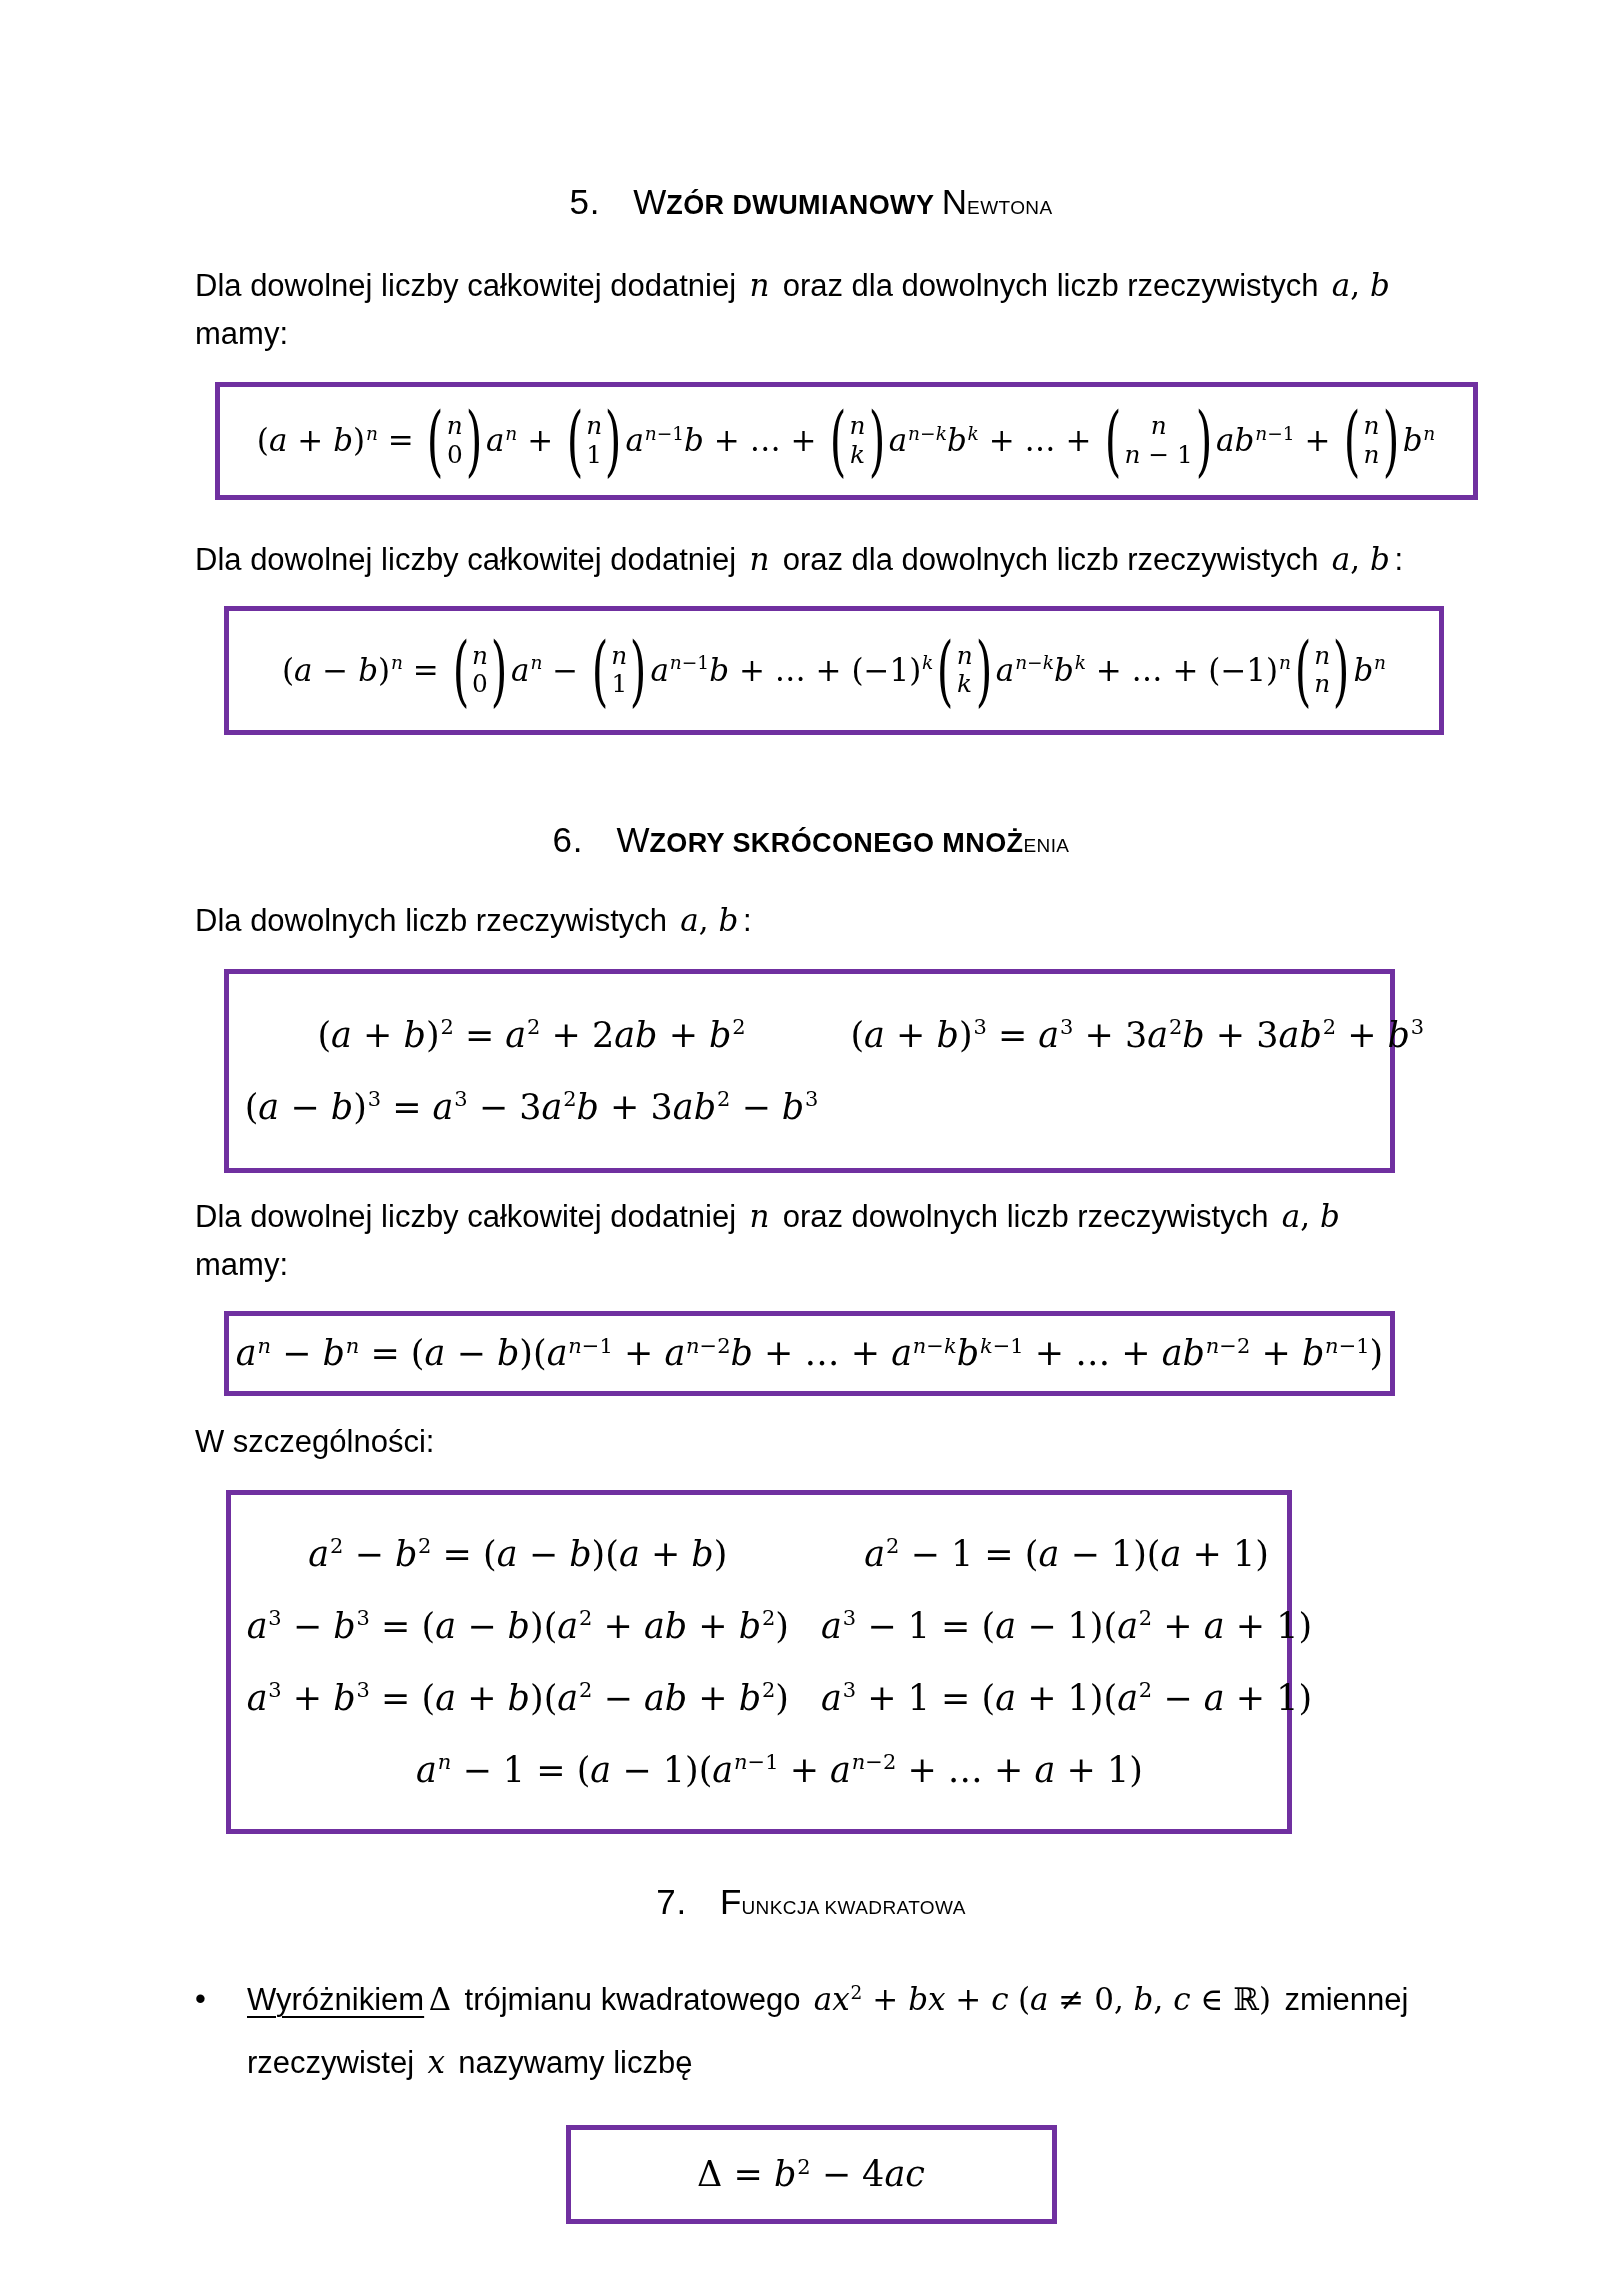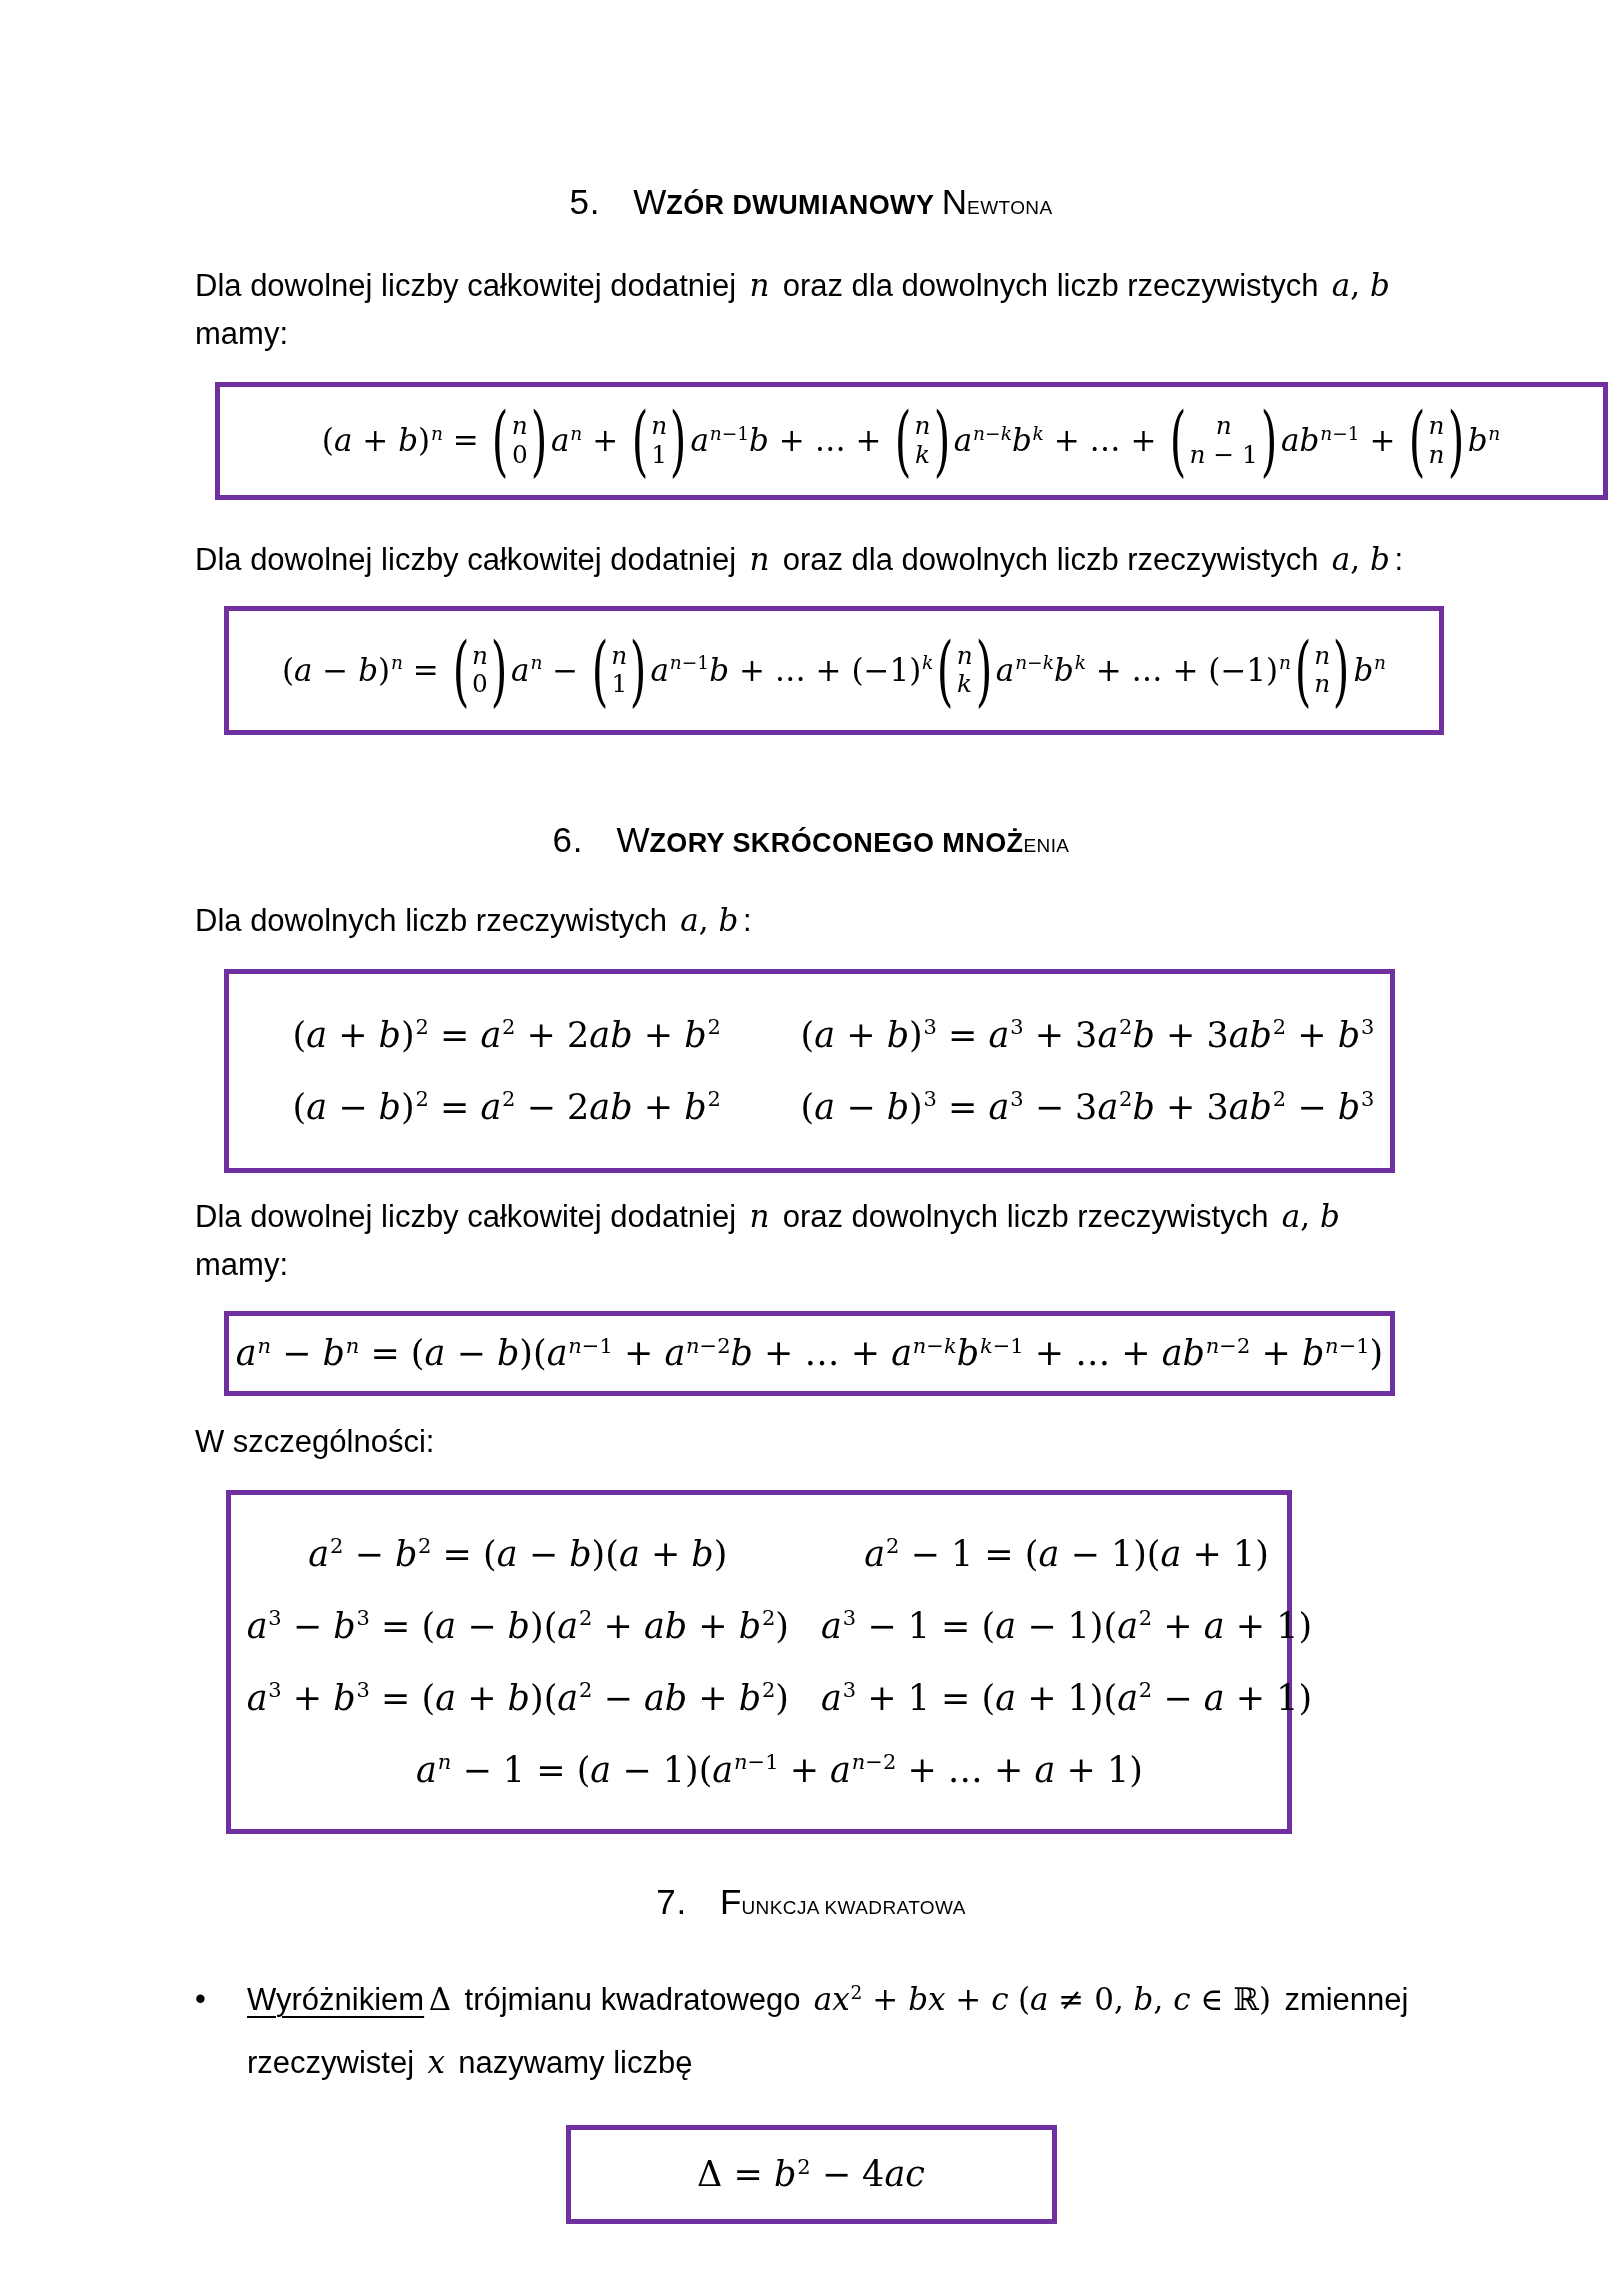--- a/index.html
+++ b/index.html
@@ -29,21 +29,21 @@
   .mi{font-style:italic;}
   sup{font-size:0.6em;vertical-align:super;line-height:0;margin-left:0.8px;}
   
   .fbox{
     border:5.5px solid #7030A0;
     box-sizing:border-box;
     background:#ffffff;
   }
   .fx{display:flex;align-items:center;justify-content:center;}
   .fbox .m{margin:0;}
-  .box-newton1{margin:23.6px 0 0 19.6px;width:1393px;min-height:118px;padding:9.4px 15.7px;}
+  .box-newton1{margin:23.6px 0 0 19.6px;width:1263px;min-height:118px;padding:9.4px 15.7px;}
   .box-newton2{margin:22px 0 0 29px;width:1220px;min-height:129px;padding:12.6px 15.7px;}
   .box-newton1 .m,.box-newton2 .m{font-size:31px;}
   .box-short{margin:23.6px 0 0 29px;width:1171px;padding:41px 15.7px;}
   .box-diffn{margin:22px 0 0 29px;width:1171px;min-height:85px;padding:12.6px 15.7px;}
   .box-fact{margin:23.6px 0 0 31px;width:1066px;padding:39px 15.7px;}
   .box-delta{margin:31px auto 0 auto;width:491px;min-height:99px;padding:11px 15.7px;}
   .box-short .m,.box-fact .m,.box-diffn .m,.box-delta .m{font-size:35px;}
   .grid2{display:grid;grid-template-columns:1fr 1fr;justify-items:center;align-items:center;row-gap:49px;column-gap:7.9px;gap:32px;}
   .span2{grid-column:1 / span 2;}
   
@@ -83,21 +83,20 @@
     <span class="m"><span>(</span><span class="mi">a</span><span> − </span><span class="mi">b</span><span>)</span><sup><span class="mi">n</span></sup><span> = </span><span class="binom"><span class="bp">(</span><span class="bst"><span><span class="mi">n</span></span><span><span>0</span></span></span><span class="bp">)</span></span><span class="mi">a</span><sup><span class="mi">n</span></sup><span> − </span><span class="binom"><span class="bp">(</span><span class="bst"><span><span class="mi">n</span></span><span><span>1</span></span></span><span class="bp">)</span></span><span class="mi">a</span><sup><span class="mi">n</span><span>−1</span></sup><span class="mi">b</span><span> + … + (−1)</span><sup><span class="mi">k</span></sup><span class="binom"><span class="bp">(</span><span class="bst"><span><span class="mi">n</span></span><span><span class="mi">k</span></span></span><span class="bp">)</span></span><span class="mi">a</span><sup><span class="mi">n</span><span>−</span><span class="mi">k</span></sup><span class="mi">b</span><sup><span class="mi">k</span></sup><span> + … + (−1)</span><sup><span class="mi">n</span></sup><span class="binom"><span class="bp">(</span><span class="bst"><span><span class="mi">n</span></span><span><span class="mi">n</span></span></span><span class="bp">)</span></span><span class="mi">b</span><sup><span class="mi">n</span></sup></span>
   </div>
 
   <div class="heading mt-h6"><span class="h-num">6.</span><span class="h-cap">W</span><span class="h-scb">ZORY SKRÓCONEGO MNOŻ</span><span class="h-sc">ENIA</span></div>
 
   <p class="para mt-p3"><span class="t">Dla dowolnych liczb rzeczywistych </span><span class="m"><span class="mi">a</span><span>, </span><span class="mi">b</span></span><span class="t">:</span></p>
 
   <div class="fbox box-short grid2" style="border-color: rgb(112, 48, 160);">
     <span class="m"><span>(</span><span class="mi">a</span><span> + </span><span class="mi">b</span><span>)</span><sup><span>2</span></sup><span> = </span><span class="mi">a</span><sup><span>2</span></sup><span> + 2</span><span class="mi">ab</span><span> + </span><span class="mi">b</span><sup><span>2</span></sup></span>
     <span class="m"><span>(</span><span class="mi">a</span><span> + </span><span class="mi">b</span><span>)</span><sup><span>3</span></sup><span> = </span><span class="mi">a</span><sup><span>3</span></sup><span> + 3</span><span class="mi">a</span><sup><span>2</span></sup><span class="mi">b</span><span> + 3</span><span class="mi">ab</span><sup><span>2</span></sup><span> + </span><span class="mi">b</span><sup><span>3</span></sup></span>
-    <span class="m"><span>(</span><span class="mi">a</span><span> − </span><span class="mi">b</span><span>)</span><sup><span>2</span></sup><span> = </span><span class="mi">a</span><sup><span>2</span></sup><span> − 2</span><span class="mi">ab</span><span> + </span><span class="mi">b</span><sup><span>2</span></sup></span>
     <span class="m"><span>(</span><span class="mi">a</span><span> − </span><span class="mi">b</span><span>)</span><sup><span>3</span></sup><span> = </span><span class="mi">a</span><sup><span>3</span></sup><span> − 3</span><span class="mi">a</span><sup><span>2</span></sup><span class="mi">b</span><span> + 3</span><span class="mi">ab</span><sup><span>2</span></sup><span> − </span><span class="mi">b</span><sup><span>3</span></sup></span>
   </div>
 
   <p class="para mt-p4"><span class="t">Dla dowolnej liczby całkowitej dodatniej </span><span class="m"><span class="mi">n</span></span><span class="t"> oraz dowolnych liczb rzeczywistych </span><span class="m"><span class="mi">a</span><span>, </span><span class="mi">b</span></span><span class="t"> mamy:</span></p>
 
   <div class="fbox fx box-diffn" style="border-color: rgb(112, 48, 160);">
     <span class="m"><span class="mi">a</span><sup><span class="mi">n</span></sup><span> − </span><span class="mi">b</span><sup><span class="mi">n</span></sup><span> = (</span><span class="mi">a</span><span> − </span><span class="mi">b</span><span>)(</span><span class="mi">a</span><sup><span class="mi">n</span><span>−1</span></sup><span> + </span><span class="mi">a</span><sup><span class="mi">n</span><span>−2</span></sup><span class="mi">b</span><span> + … + </span><span class="mi">a</span><sup><span class="mi">n</span><span>−</span><span class="mi">k</span></sup><span class="mi">b</span><sup><span class="mi">k</span><span>−1</span></sup><span> + … + </span><span class="mi">ab</span><sup><span class="mi">n</span><span>−2</span></sup><span> + </span><span class="mi">b</span><sup><span class="mi">n</span><span>−1</span></sup><span>)</span></span>
   </div>
 
   <p class="para mt-p5"><span class="t">W szczególności:</span></p>

